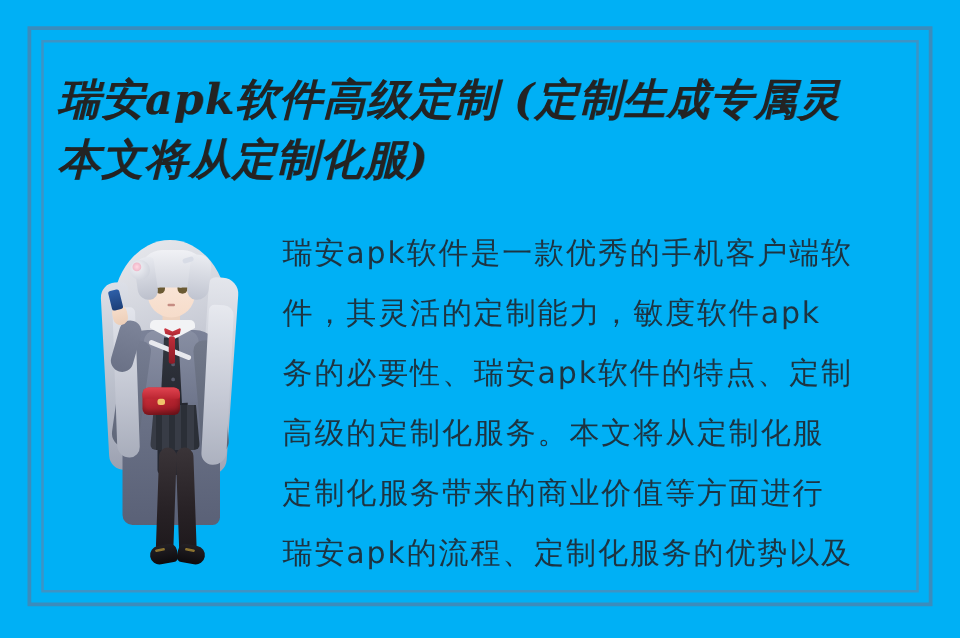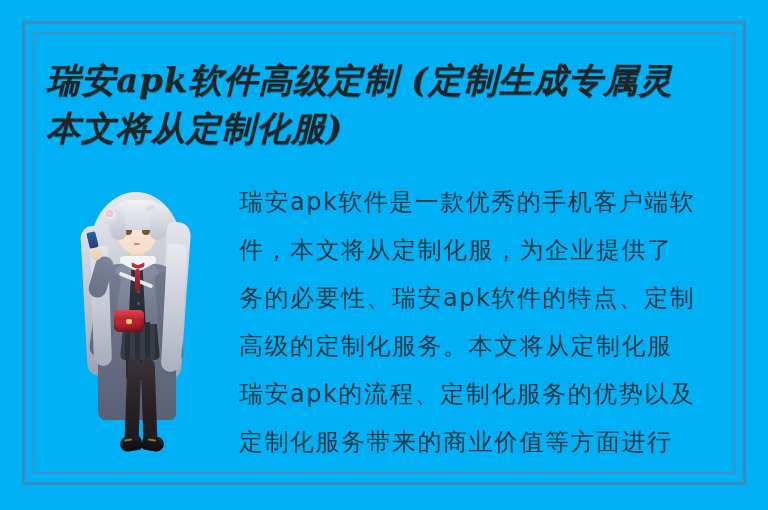--- a/index.html
+++ b/index.html
@@ -60,21 +60,21 @@
     line-height: 48px;
     letter-spacing: 1px;
     color: #232323;
     white-space: nowrap;
     text-shadow: 0.5px 0.5px 0 rgba(0,0,0,0.35);
   }
 
   
   .body-block {
     position: absolute;
-    left: 239px;
+    left: 226px;
     top: 178px;
     width: 500px;
   }
   .body-line {
     font-family: "DejaVu Sans", "Liberation Sans", sans-serif;
     font-size: 24px;
     line-height: 48px;
     letter-spacing: 1.5px;
     color: #1d3442;
     white-space: nowrap;
@@ -325,25 +325,25 @@
   <div class="frame-outer"></div>
   <div class="frame-inner"></div>
 
   <div class="title-block">
     <div class="title-line">瑞安apk软件高级定制 (定制生成专属灵</div>
     <div class="title-line">本文将从定制化服)</div>
   </div>
 
   <div class="body-block">
     <div class="body-line">瑞安apk软件是一款优秀的手机客户端软</div>
-    <div class="body-line">件，本文将从定制化服，为企业提供了</div>
+    <div class="body-line">件，其灵活的定制能力，敏度软件apk</div>
     <div class="body-line">务的必要性、瑞安apk软件的特点、定制</div>
     <div class="body-line">高级的定制化服务。本文将从定制化服</div>
+    <div class="body-line">定制化服务带来的商业价值等方面进行</div>
     <div class="body-line">瑞安apk的流程、定制化服务的优势以及</div>
-    <div class="body-line">定制化服务带来的商业价值等方面进行</div>
   </div>
 
   <div class="character">
     <div class="hair-back"></div>
     <div class="hair-strand-l"></div>
     <div class="hair-strand-r"></div>
 
     <div class="coat"></div>
     <div class="coat-open"></div>
     <div class="vest"></div>

